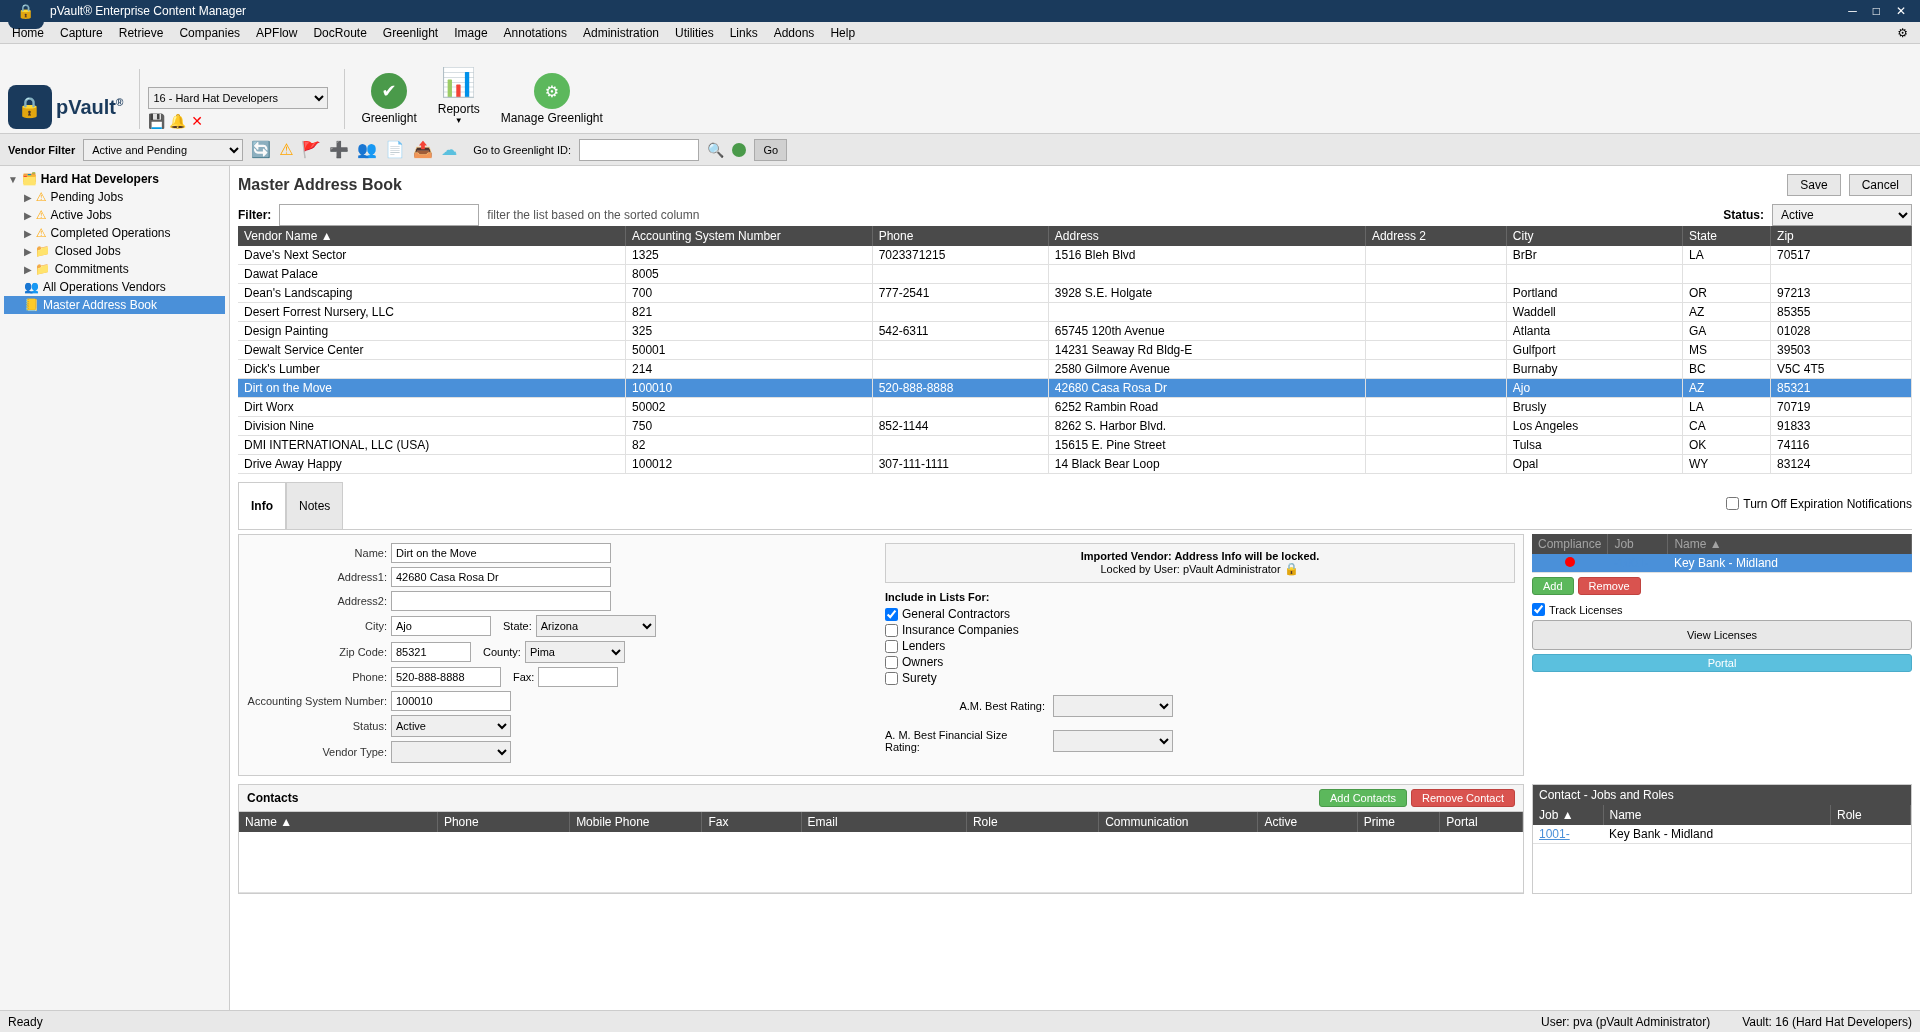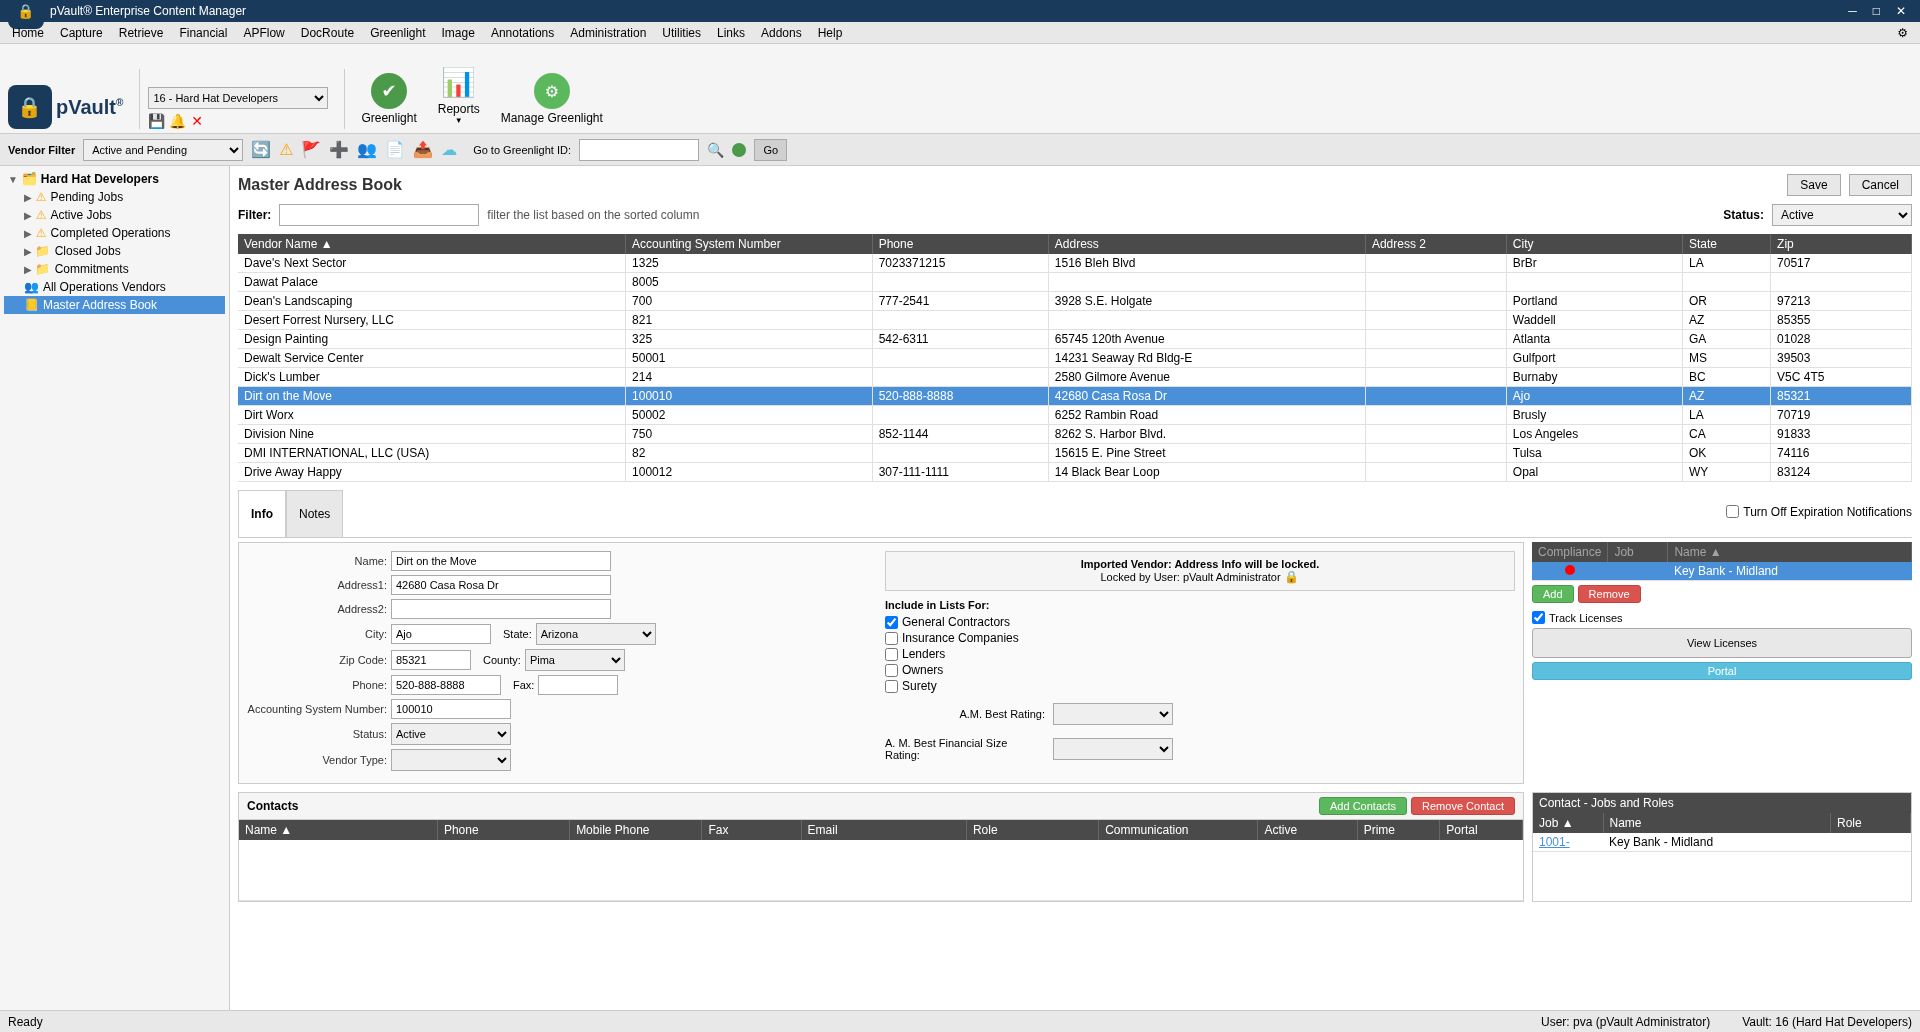--- a/index.html
+++ b/index.html
@@ -35,21 +35,21 @@
     
     #content { flex: 1; overflow-y: auto; padding: 8px; background: white; }
     
     
     #page-header { display: flex; justify-content: space-between; align-items: center; margin-bottom: 8px; }
     .page-title { font-size: 16px; font-weight: bold; color: #333; }
     .header-btns { display: flex; gap: 8px; }
     .header-btn { padding: 3px 12px; border: 1px solid #aaa; background: #e8e8e8; cursor: pointer; font-size: 12px; }
     
     
-    #filter-bar { display: flex; align-items: center; gap: 8px; margin-bottom: 8px; }
+    #filter-bar { display: flex; align-items: center; gap: 8px; }
     #filter-bar input { height: 22px; width: 200px; border: 1px solid #aaa; padding: 0 4px; }
     .status-select { height: 22px; padding: 0 4px; border: 1px solid #aaa; width: 140px; }
     
     
     #vendor-table { width: 100%; border-collapse: collapse; font-size: 12px; }
     #vendor-table th { background: #4a4a4a; color: white; padding: 3px 6px; text-align: left; border-right: 1px solid #666; font-weight: normal; cursor: pointer; }
     #vendor-table td { padding: 2px 6px; border-bottom: 1px solid #e0e0e0; border-right: 1px solid #e0e0e0; white-space: nowrap; overflow: hidden; }
     #vendor-table tr.selected { background: #4a90d9; color: white; }
     
     
@@ -108,21 +108,21 @@
     <span style="cursor:pointer;padding:0 6px;">─</span>
     <span style="cursor:pointer;padding:0 6px;">□</span>
     <span style="cursor:pointer;padding:0 6px;">✕</span>
   </div>
 </div>
 
 <div id="menubar">
   <span>Home</span>
   <span>Capture</span>
   <span>Retrieve</span>
-  <span>Financial</span>
+  <span>Companies</span>
   <span>APFlow</span>
   <span>DocRoute</span>
   <span>Greenlight</span>
   <span>Image</span>
   <span>Annotations</span>
   <span>Administration</span>
   <span>Utilities</span>
   <span>Links</span>
   <span>Addons</span>
   <span>Help</span>

